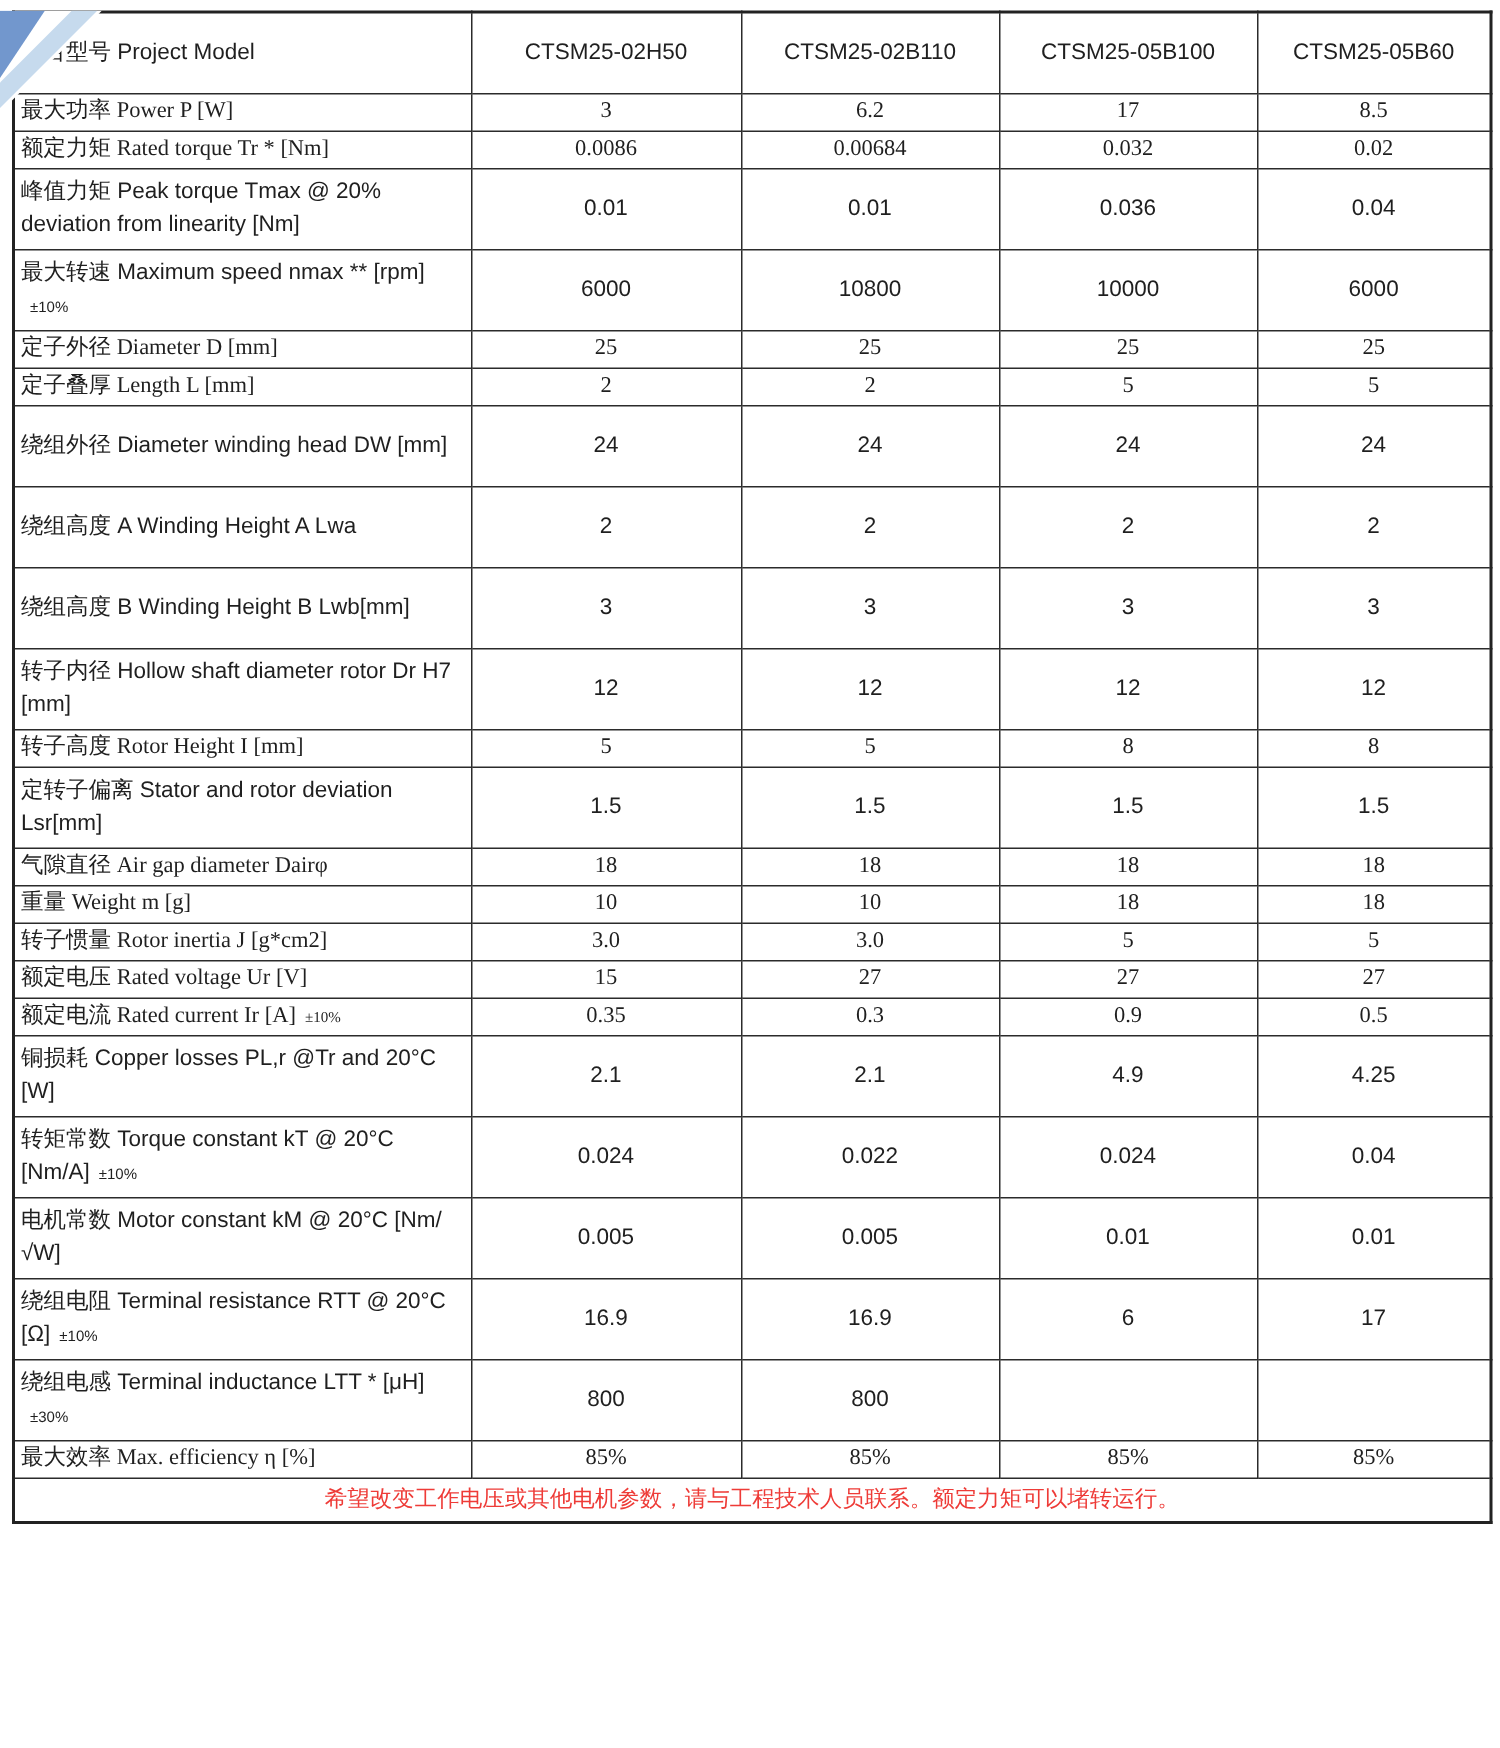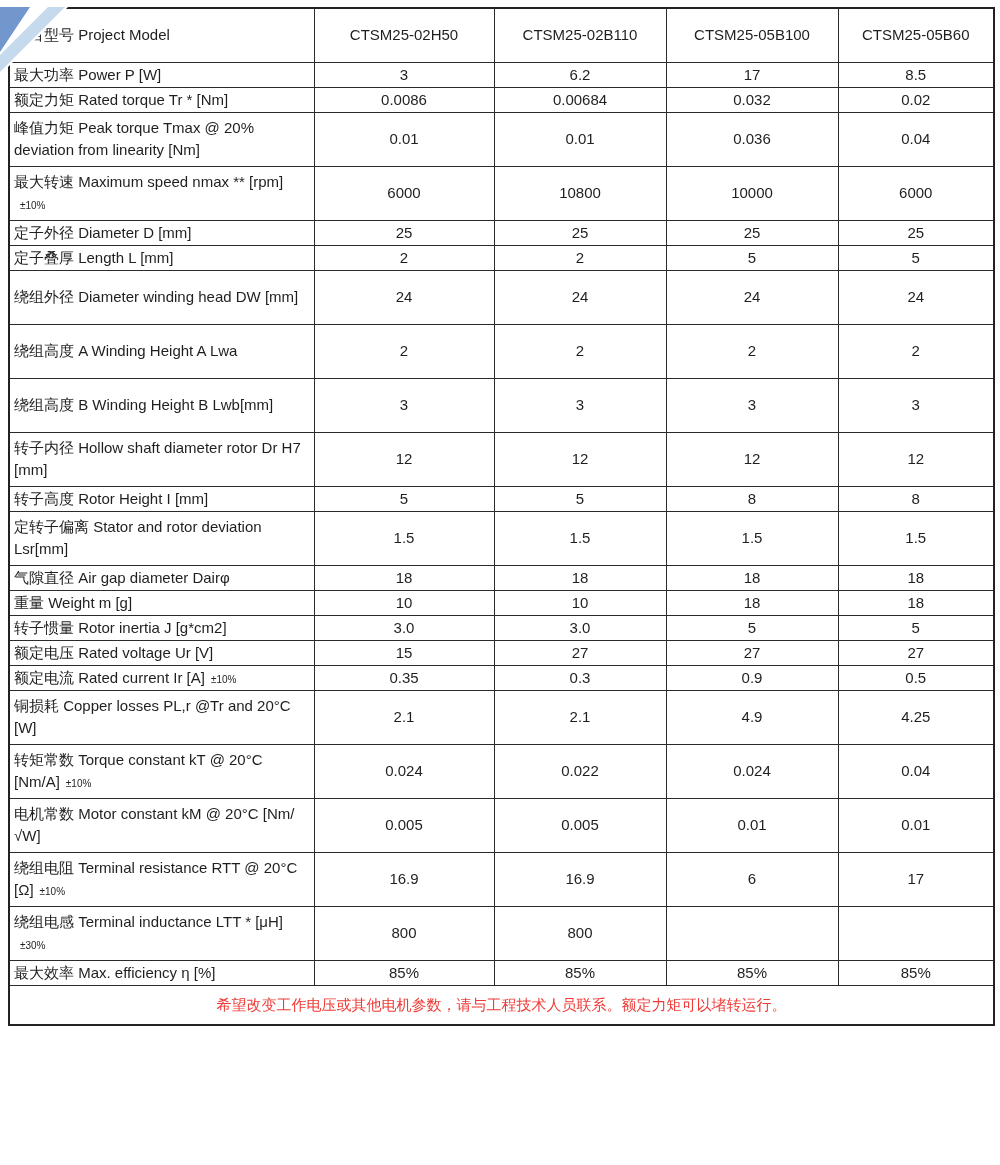--- a/index.html
+++ b/index.html
@@ -30,23 +30,23 @@
     vertical-align:middle;
     overflow:hidden;
   }
   th.label-cell, td.label-cell{
     text-align:left;
     padding-left:7px;
     padding-right:6px;
   }
   td.val, th.model-cell{text-align:center;}
   tr.hdr{height:54px;}
-  tr.single{height:25px;}
+  tr.single{height:25px;font-family:Liberation Serif, serif;}
   tr.tall{height:54px;}
-  tr.footer-row{height:40px;}
+  tr.footer-row{height:30px;}
   td.footer-cell{
     text-align:center;
     color:var(--footer-color,#ee3b37);
     font-size:15px;
     padding:2px 4px;
   }
   .note{
     font-size:10px;
     margin-left:6px;
     white-space:nowrap;

